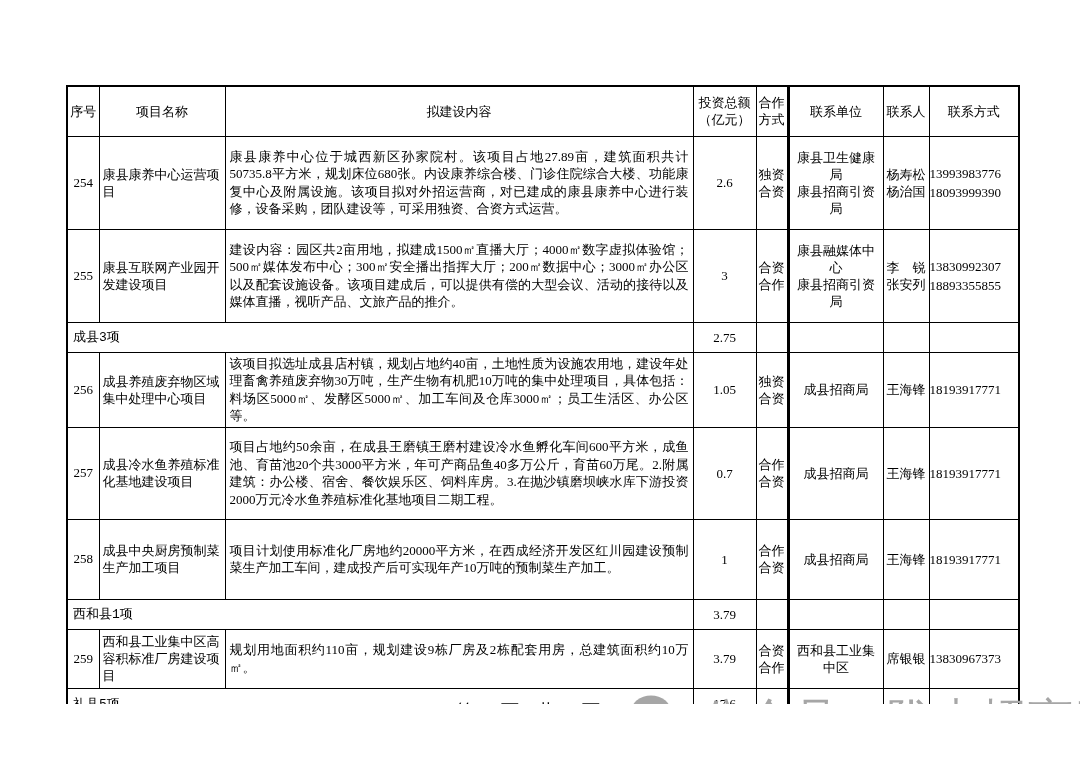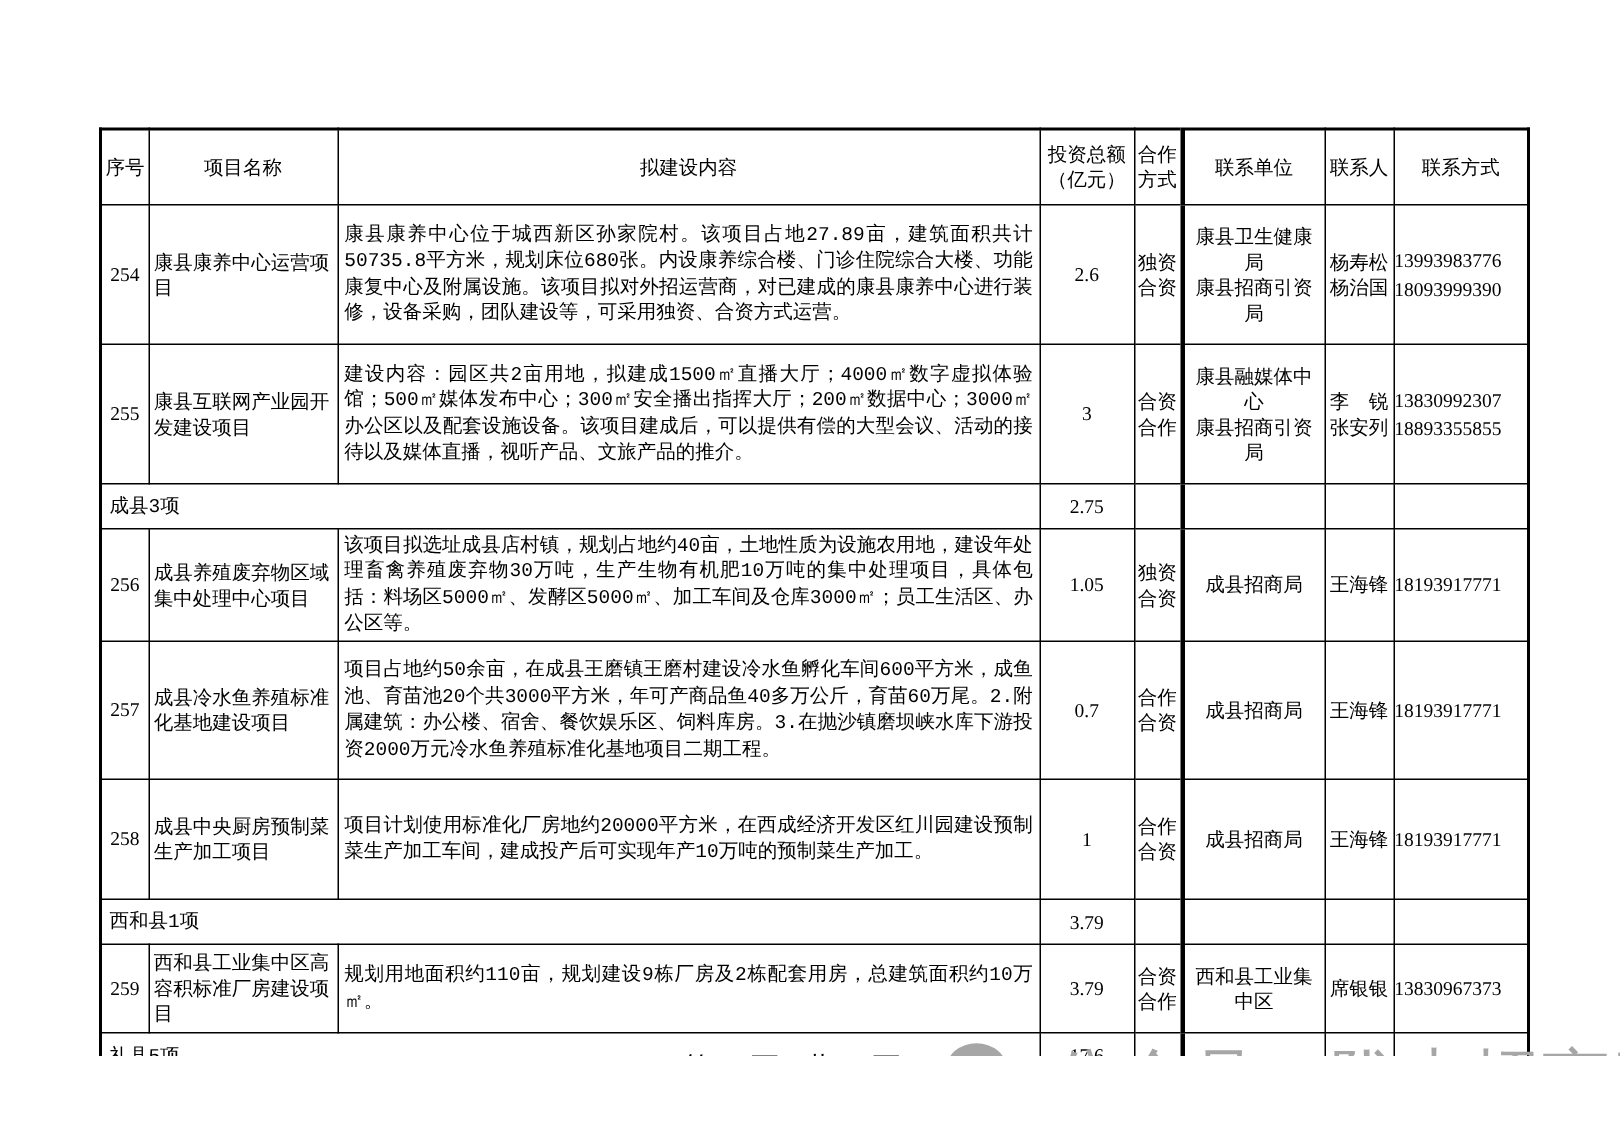--- a/index.html
+++ b/index.html
@@ -32,21 +32,20 @@
     line-height:17px;
   }
   .thick-left { border-left:3px solid #000 !important; }
   .c-no   { text-align:center; }
   .c-name { text-align:left; padding:1px 3px; line-height:17px; }
   .c-content {
     text-align:justify;
     padding:2px 4px;
     line-height:17.5px;
     font-size:12.6px;
-    font-family:Liberation Mono, monospace;
   }
   .c-inv, .c-coop, .c-person {
     text-align:center; white-space:pre-line; line-height:17px;
   }
   .c-unit {
     text-align:center; white-space:pre-line; line-height:17px; padding:12px 2px;
   }
   .c-phone {
     white-space:pre-line; line-height:19px; font-size:12.6px;
   }

